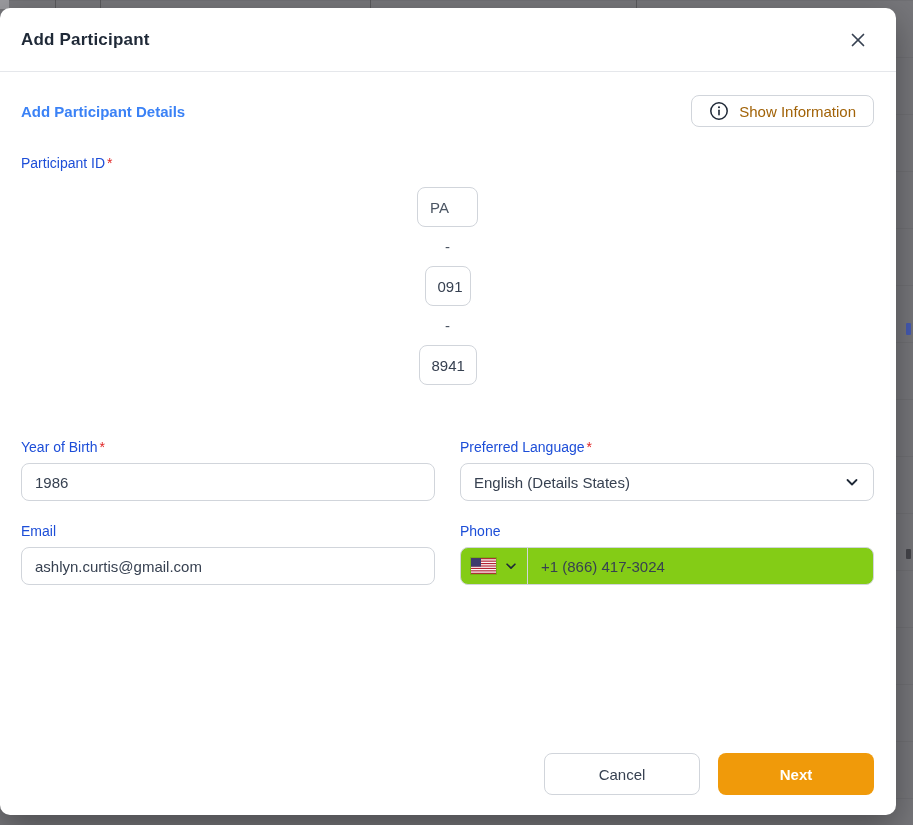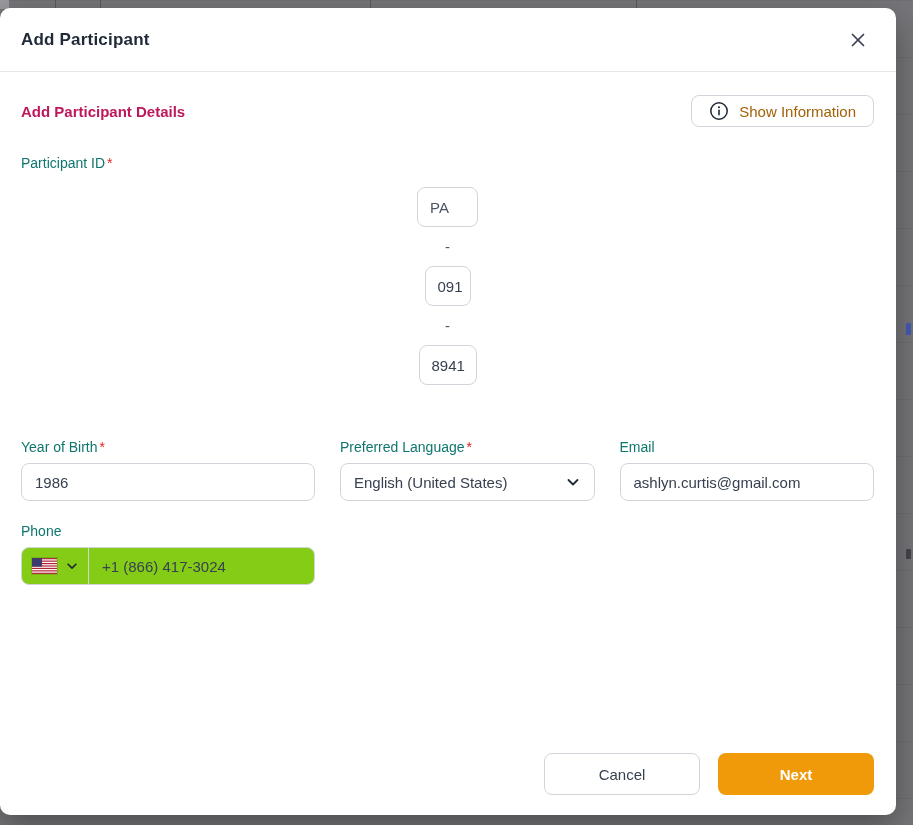--- a/index.html
+++ b/index.html
@@ -25,44 +25,44 @@
   .modal-header{
     height:64px;flex:0 0 64px;display:flex;align-items:center;justify-content:space-between;
     padding:0 24px 0 21px;border-bottom:1px solid #e5e7eb;box-sizing:border-box;
   }
   .modal-title{font-size:17px;font-weight:700;color:#1f2937;letter-spacing:.2px;}
   .close-btn{width:28px;height:28px;display:flex;align-items:center;justify-content:center;
     background:none;border:none;cursor:pointer;padding:0;}
   .modal-body{flex:1;padding:23px 22px 0 21px;box-sizing:border-box;position:relative;}
 
   .section-row{display:flex;align-items:center;justify-content:space-between;}
-  .section-heading{font-size:15px;font-weight:700;color:#be185d;}
+  .section-heading{font-size:15px;font-weight:700;color:#3b82f6;}
   .show-info-btn{
     height:32px;display:flex;align-items:center;gap:10px;padding:0 17px;
     background:#fff;border:1px solid #d1d5db;border-radius:8px;cursor:pointer;
     font-family:inherit;font-size:15px;color:#a16207;
   }
 
-  .field-label{font-size:14px;color:#0f766e;display:inline-block;}
+  .field-label{font-size:14px;color:#1d4ed8;display:inline-block;}
   .req{color:var(--required,#e02424);margin-left:2px;font-size:14px;}
 
   .pid-block{margin-top:27px;}
   .pid-row{margin-top:15px;display:flex;align-items:center;gap:11px;flex-direction:column;}
   .pid-input{
     height:40px;border:1px solid #d1d5db;border-radius:8px;box-sizing:border-box;
     font-family:inherit;font-size:15px;color:#374151;padding:0 4px 0 12px;outline:none;
     background:#fff;
   }
   .pid-1{width:61px;color:#4b5563;}
   .pid-2{width:46px;}
   .pid-3{width:58px;}
   .pid-dash{color:#4b5563;font-size:15px;}
 
   .fields-grid{
-    margin-top:53px;display:grid;grid-template-columns:1fr 1fr 1fr;
+    margin-top:53px;display:grid;grid-template-columns:1fr 1fr;
     column-gap:25px;row-gap:21px;
   }
   .field-group .field-label{margin-bottom:8px;}
   .text-input{
     width:100%;height:38px;border:1px solid #d1d5db;border-radius:8px;box-sizing:border-box;
     font-family:inherit;font-size:15px;color:#374151;padding:0 13px;outline:none;background:#fff;
   }
   .select-box{
     width:100%;height:38px;border:1px solid #d1d5db;border-radius:8px;box-sizing:border-box;
     display:flex;align-items:center;justify-content:space-between;padding:0 13px;
@@ -147,21 +147,21 @@
     <div class="fields-grid">
 
       <div class="field-group">
         <span class="field-label">Year of Birth</span><span class="req">*</span>
         <input class="text-input" value="1986" style="">
       </div>
 
       <div class="field-group">
         <span class="field-label">Preferred Language</span><span class="req">*</span>
         <div class="select-box">
-          <span>English (United States)</span>
+          <span>English (Details States)</span>
           <span style="display:flex;">
             <svg width="16" height="16" viewBox="0 0 16 16">
                 <polyline points="3.5,6 8,10.5 12.5,6" fill="none" stroke="#1f2937" stroke-width="1.8" stroke-linecap="round" stroke-linejoin="round"></polyline>
               </svg>
           </span>
         </div>
       </div>
 
       <div class="field-group">
         <span class="field-label">Email</span>

